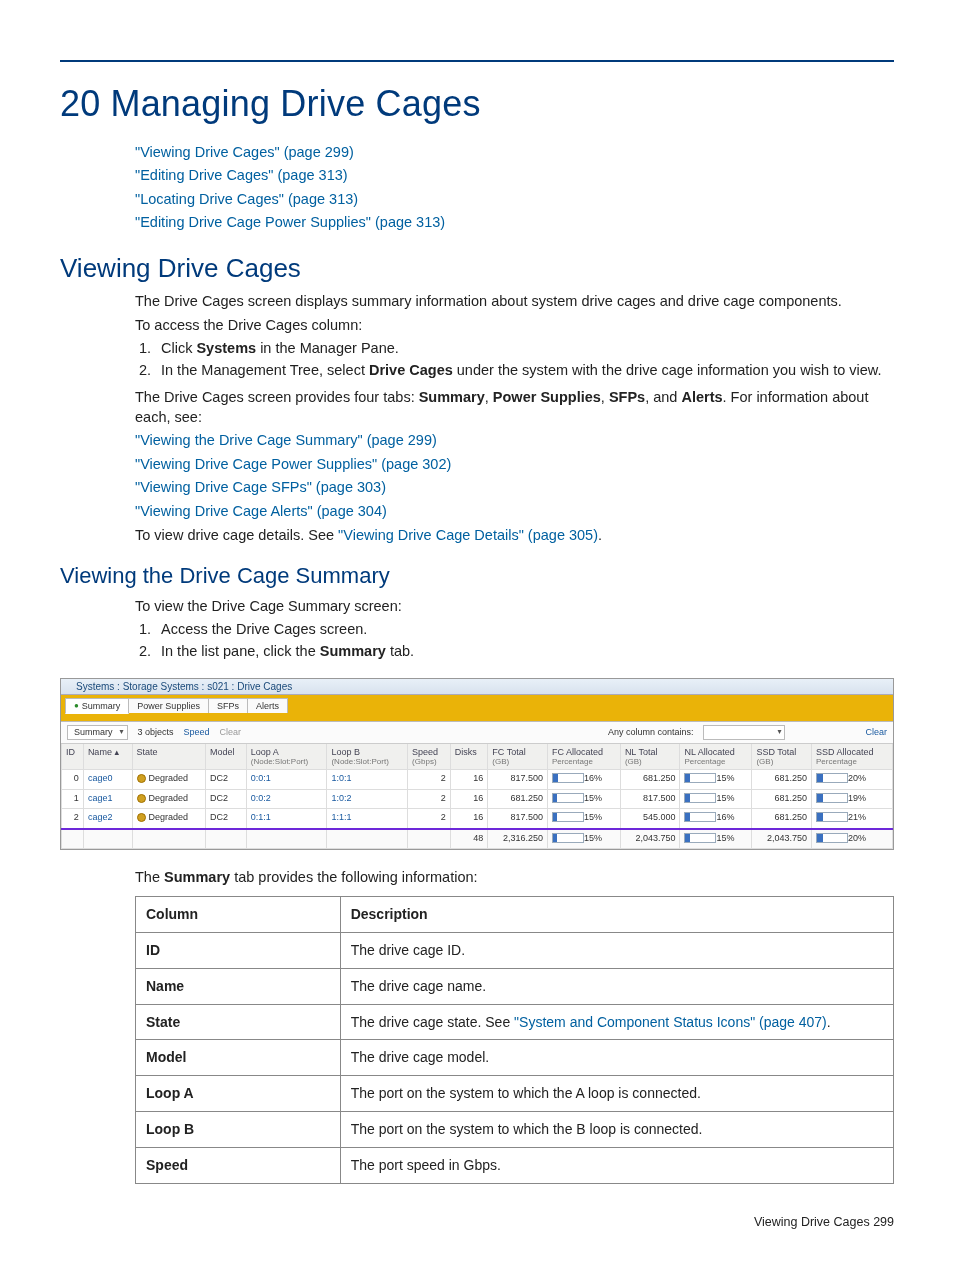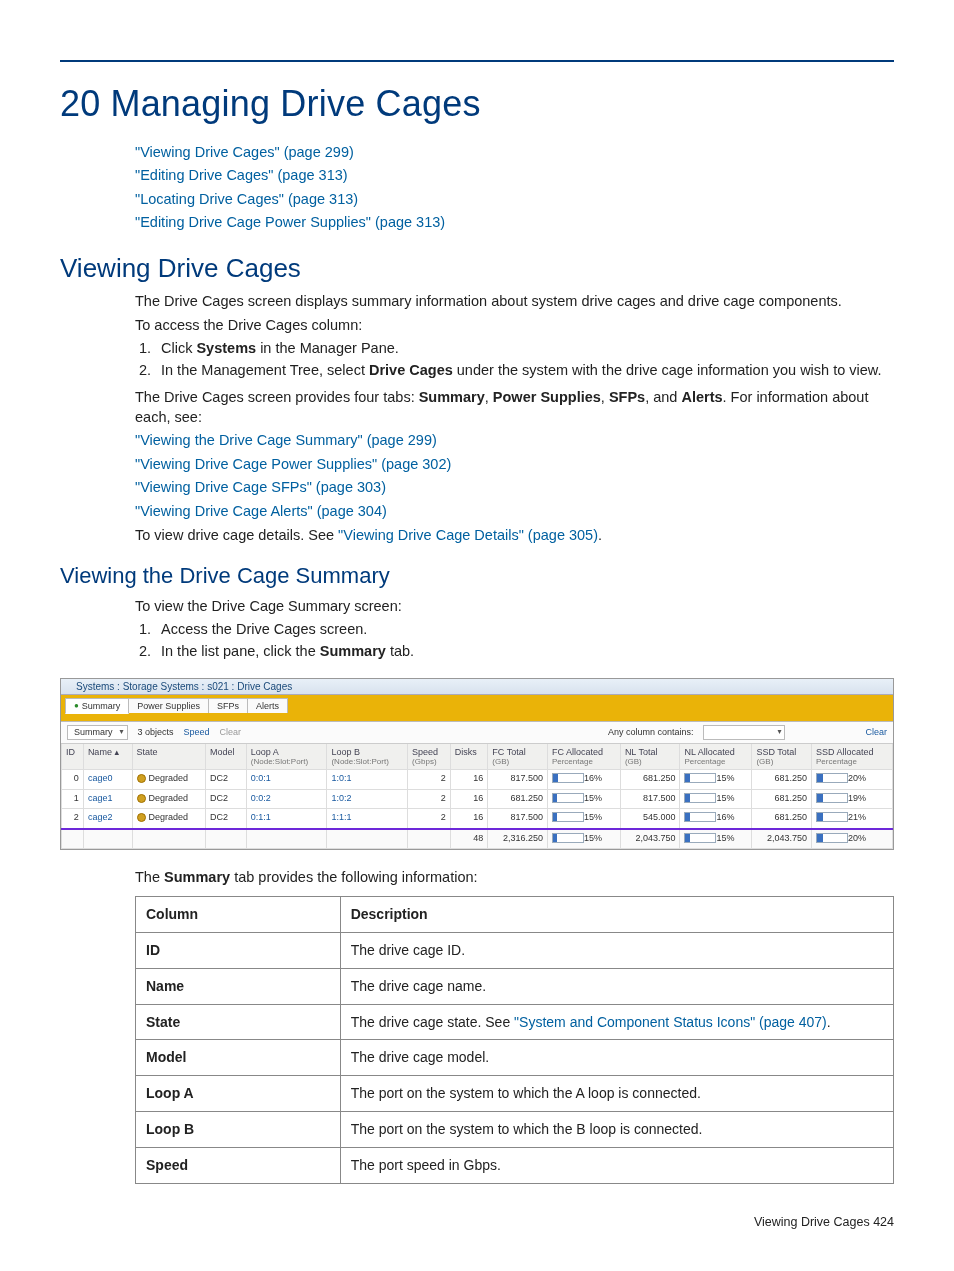--- a/index.html
+++ b/index.html
@@ -437,13 +437,13 @@
           <td>The port on the system to which the B loop is connected.</td>
         </tr>
         <tr>
           <th>Speed</th>
           <td>The port speed in Gbps.</td>
         </tr>
       </tbody>
   </table>
 </div>
 
-<div class="footer">Viewing Drive Cages   424</div>
+<div class="footer">Viewing Drive Cages   299</div>
 
 </body></html>

